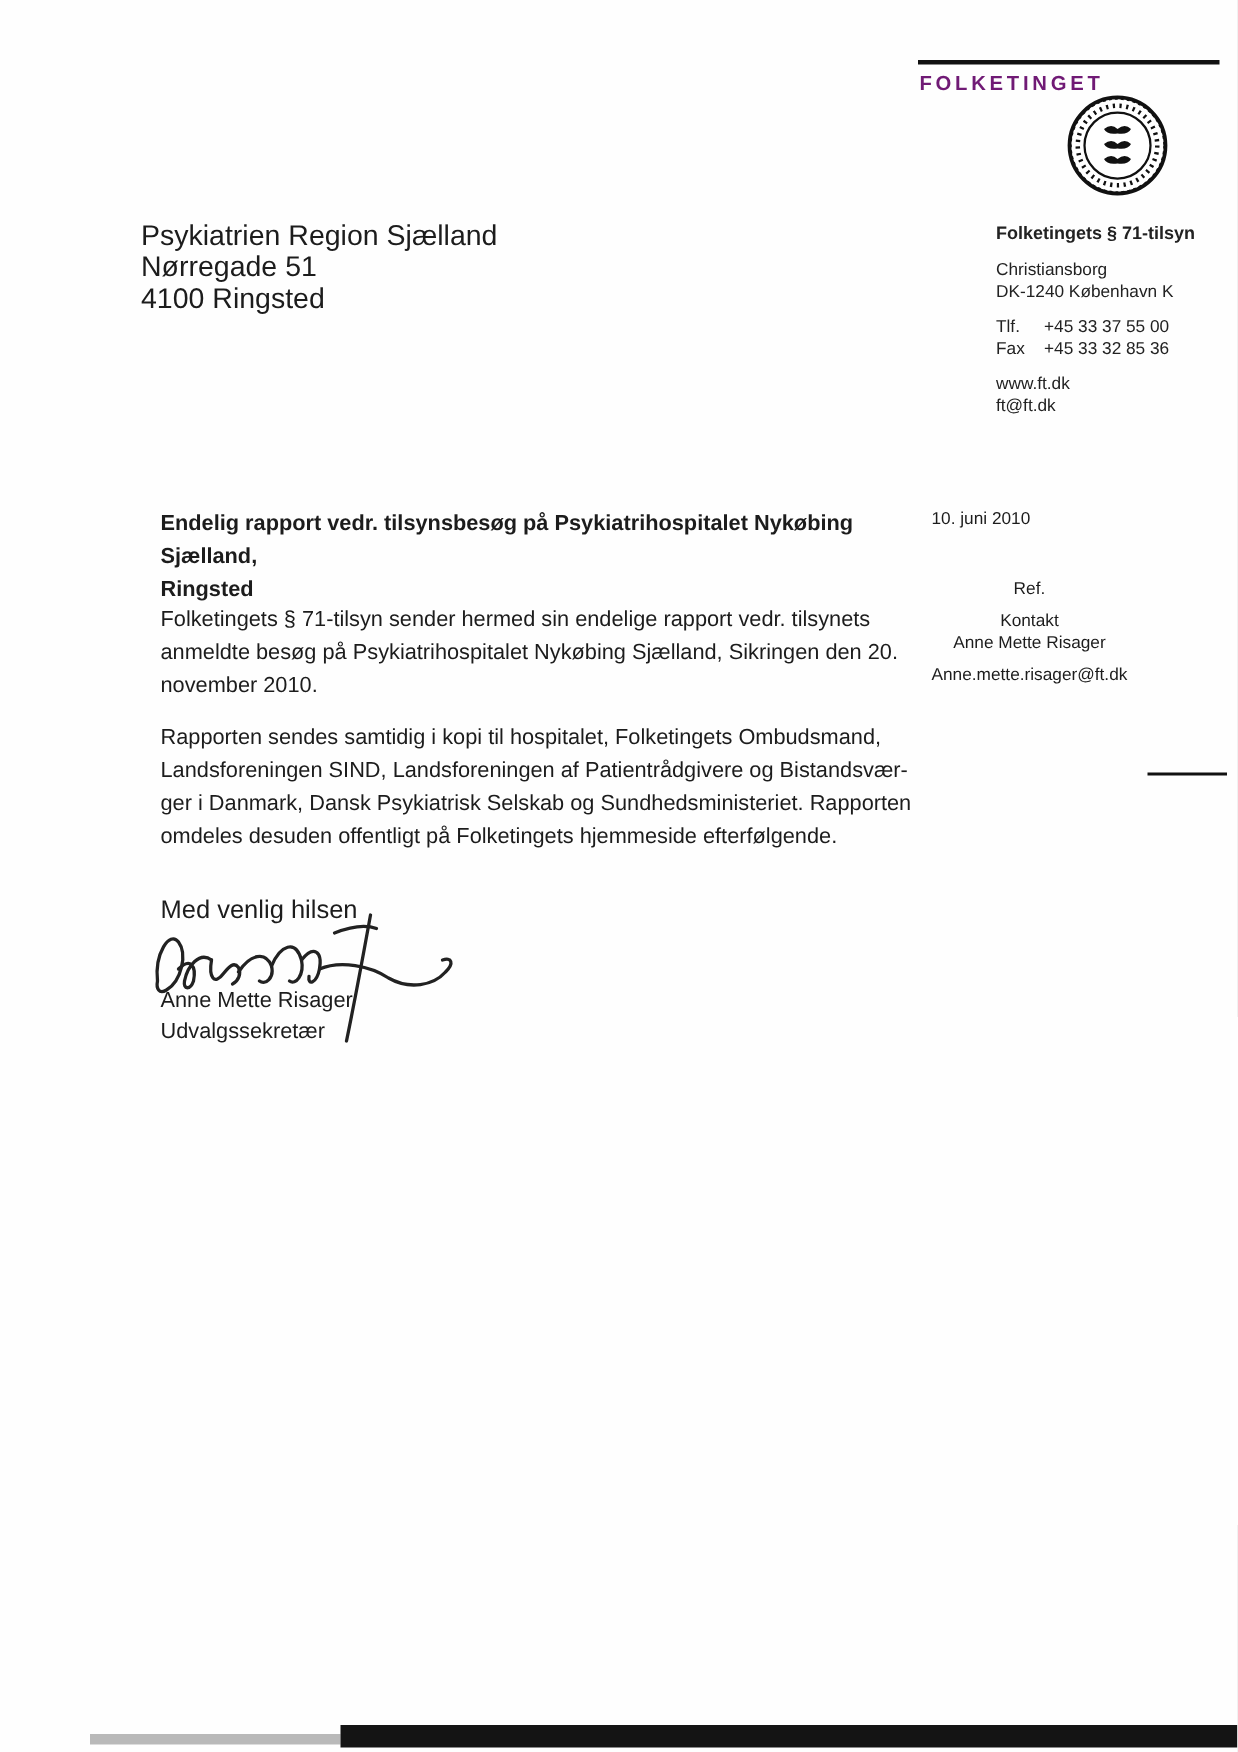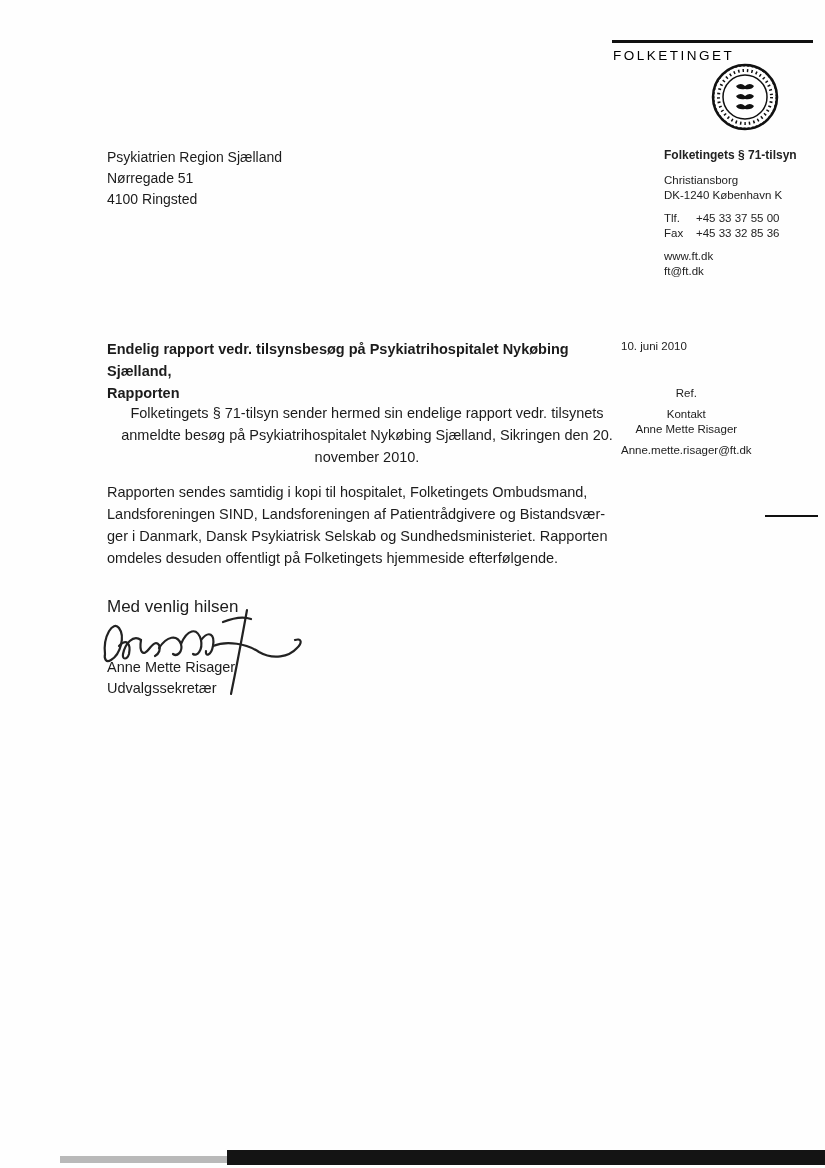--- a/index.html
+++ b/index.html
@@ -9,44 +9,44 @@
     margin:0 auto;
     background:#fefefe;
     font-family:"Liberation Sans", sans-serif;
     color:#1c1c1c;
     overflow:hidden;
   }
   .abs{position:absolute;}
 
   
   .top-rule{left:612px;top:40px;width:201px;height:3px;background:#111;}
-  .wordmark{left:613px;top:48px;font-size:13.5px;font-weight:normal;letter-spacing:2.5px;color:#000000;}
+  .wordmark{left:613px;top:48px;font-size:13.5px;font-weight:bold;letter-spacing:2.5px;color:#701a75;}
   .seal{left:710px;top:62px;width:70px;height:70px;}
 
   
-  .recipient{left:107px;top:147px;font-size:14px;line-height:21px;}
+  .recipient{left:94px;top:147px;font-size:19px;line-height:21px;}
 
   
   .sender{left:620px;top:148px;font-size:11.5px;line-height:15px;color:#222;margin-left:44px;}
   .sender .title{font-weight:bold;font-size:12px;margin-bottom:10px;}
   .sender .gap{height:8px;}
   .contact-row{display:flex;}
   .contact-row .lbl{width:32px;}
 
   
   .subject{left:107px;top:338px;width:515px;font-size:14.5px;font-weight:bold;line-height:22px;}
   .letter-date{left:621px;top:340px;font-size:11.5px;}
 
   
   .refblock{left:621px;top:386px;font-size:11.5px;line-height:15px;text-align:center;}
   .refblock .spacer{height:6px;}
 
   
   .para{left:107px;font-size:14.5px;line-height:22px;width:520px;}
-  .para1{top:402px;text-align:center;}
+  .para1{top:402px;}
   .para2{top:481px;}
 
   .scan-line{left:765px;top:515px;width:53px;height:2px;background:#111;}
 
   .closing{left:107px;top:597px;font-size:17px;}
   .signature-svg{left:95px;top:602px;width:240px;height:100px;pointer-events:none;}
   .signer{left:107px;top:657px;font-size:14.5px;line-height:21px;}
 
   .bottom-bar{left:227px;top:1150px;width:598px;height:15px;background:#141414;}
   .bottom-bar-soft{left:60px;top:1156px;width:167px;height:7px;background:#b9b9b9;}
@@ -90,21 +90,21 @@
       <span class="lbl">Fax</span>
       <span>+45 33 32 85 36</span>
     </div>
     <div class="gap"></div>
     <div>www.ft.dk</div>
     <div>ft@ft.dk</div>
   </div>
 
   <div class="abs subject">
     <div>Endelig rapport vedr. tilsynsbesøg på Psykiatrihospitalet Nykøbing Sjælland,</div>
-    <div>Rapporten</div>
+    <div>Ringsted</div>
   </div>
   <div class="abs letter-date">10. juni 2010</div>
 
   <div class="abs refblock">
     <div>Ref.</div>
     <div class="spacer"></div>
     <div>Kontakt</div>
     <div>Anne Mette Risager</div>
     <div class="spacer"></div>
     <div>Anne.mette.risager@ft.dk</div>

